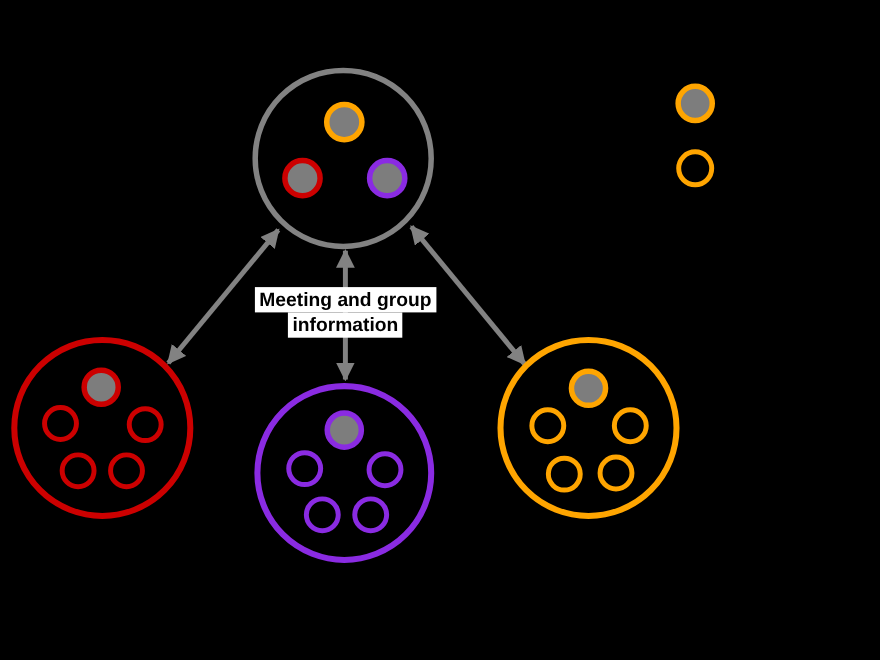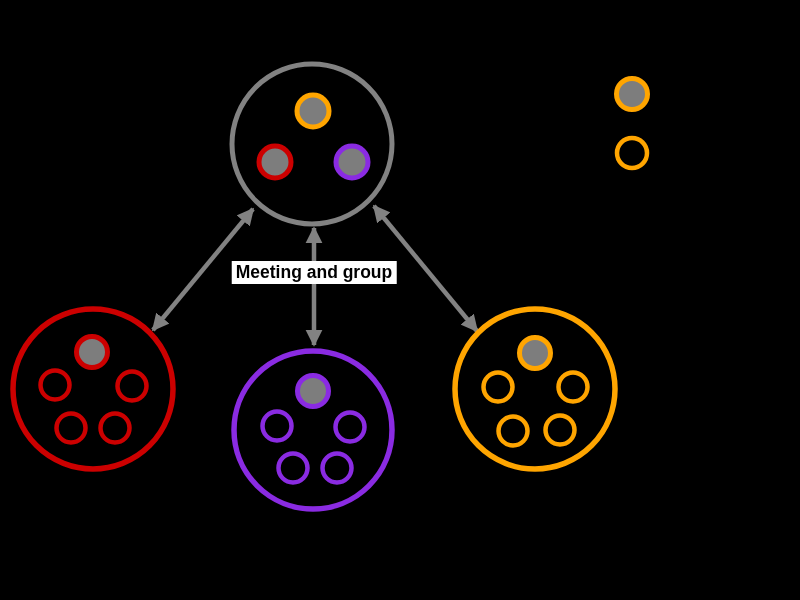--- a/index.html
+++ b/index.html
@@ -63,14 +63,15 @@
       <circle cx="535" cy="353" r="15.5" fill="#7d7d7d" stroke="#ffa500" stroke-width="5"></circle>
       <circle cx="498" cy="387" r="14.5" fill="none" stroke="#ffa500" stroke-width="4.5"></circle>
       <circle cx="573" cy="387" r="14.5" fill="none" stroke="#ffa500" stroke-width="4.5"></circle>
       <circle cx="513" cy="431" r="14.5" fill="none" stroke="#ffa500" stroke-width="4.5"></circle>
       <circle cx="560" cy="430" r="14.5" fill="none" stroke="#ffa500" stroke-width="4.5"></circle>
       <circle cx="632" cy="94" r="15.5" fill="#7d7d7d" stroke="#ffa500" stroke-width="5"></circle>
       <circle cx="632" cy="153" r="15" fill="none" stroke="#ffa500" stroke-width="4.5"></circle>
     </svg>
   <div class="diagram-label">
     <span>Meeting and group</span>
+    <span>information</span>
   </div>
 </div>
 
 </body></html>

